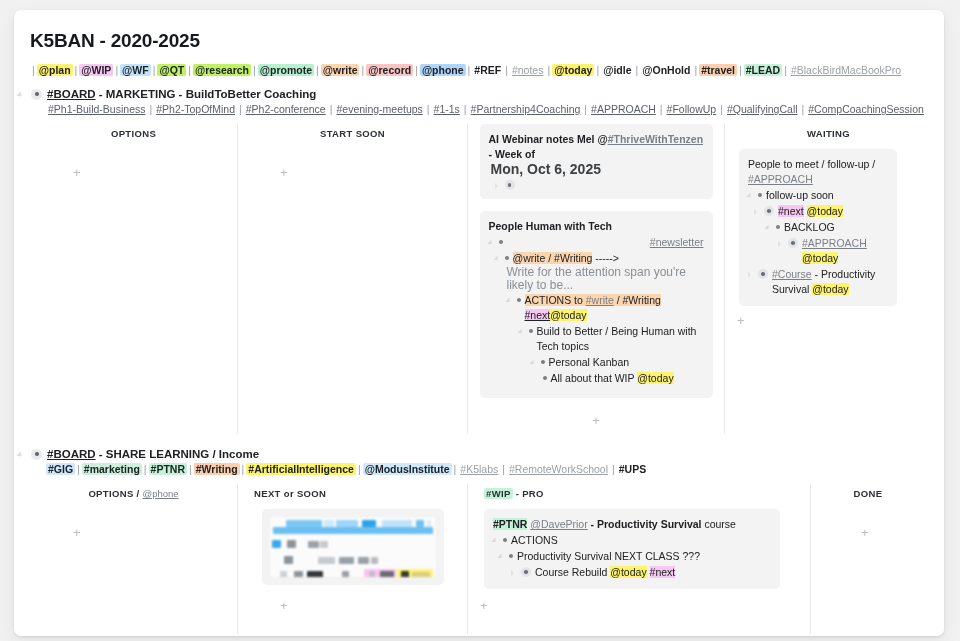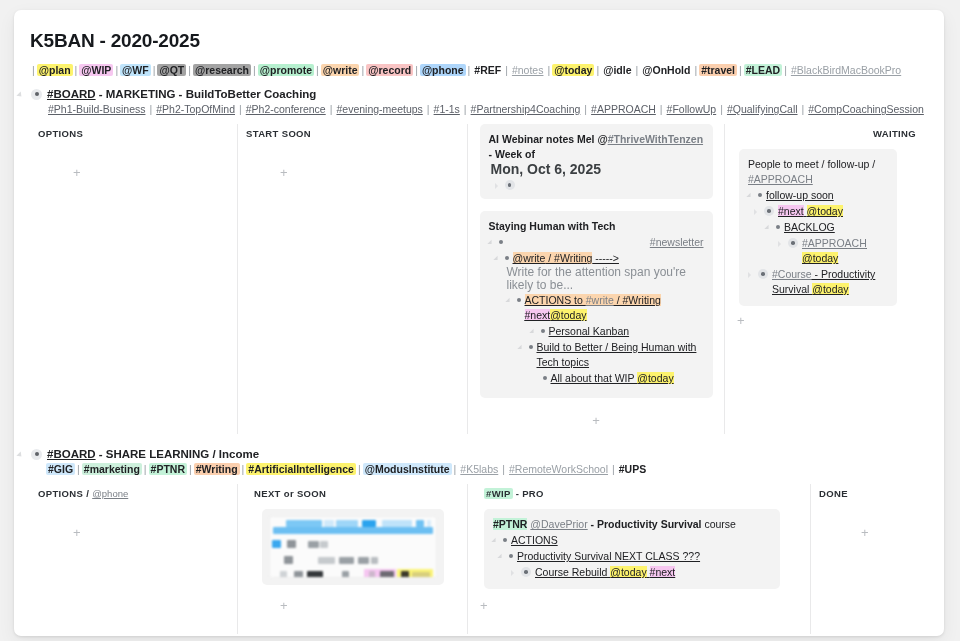--- a/index.html
+++ b/index.html
@@ -59,34 +59,34 @@
   .board-title .u { text-decoration: underline; }
   .board-sub { margin-left: 16px; margin-top: 2px; }
 
   
   .board { position: relative; margin-top: 7px; }
   .cols { display: flex; position: relative; }
   .col { position: relative; padding: 0 8px; }
   .col + .col { border-left: 1px solid #e9e9ea; }
   .col-head {
     font-size: 9.5px; font-weight: bold; color: #2b2f34;
-    letter-spacing: .35px; text-align: left; padding: 4px 0 10px 0;
+    letter-spacing: .35px; text-align: center; padding: 4px 0 10px 0;
   }
   .col-head .hl { padding: 0 2px; border-radius: 2px; }
   .col-head .lnk { color: #7a7f86; text-decoration: underline; font-weight: normal; letter-spacing: 0;}
 
   
   .card {
     background: #f3f3f3; border-radius: 5px;
     padding: 8px 9px 9px 9px; margin: 0 auto 12px auto;
     font-size: 10.5px; color: #202124; line-height: 15px;
   }
   .card-title { font-weight: bold; font-size: 10.5px; line-height: 15px; }
   .row { display: flex; align-items: flex-start; gap: 4px; line-height: 15px; margin-top: 1px; }
-  .row .txt { flex: 1; text-decoration: underline; }
+  .row .txt { flex: 1; }
   .caret-sm {
     width: 6px; flex: 0 0 6px; margin-top: 5px; position: relative; opacity: .4;
   }
   .caret-sm.down::before {
     content:""; position: absolute; left: 0; top: 0;
     border-left: 3.5px solid #b0b3b8;
     border-top: 3px solid transparent; border-bottom: 3px solid transparent;
     transform: rotate(45deg);
   }
   .caret-sm.right::before {
@@ -108,21 +108,21 @@
   .note { font-size: 12px; color: #8a8f95; line-height: 13px; }
   .u { text-decoration: underline; }
   .lk { color: #7a7f86; text-decoration: underline; text-align: right; }
   .b { font-weight: bold; }
   .datechip { font-size: 14px; font-weight: bold; color: #3c4043; margin-left: 2px; }
 
   
   .hl-yellow  { background: #fdf36d; }
   .hl-pink    { background: #f6c7f0; }
   .hl-blue    { background: #bfe4fb; }
-  .hl-gray    { background: #a3a3a3; margin-top: 36px; }
+  .hl-gray    { background: #bef264; margin-top: 36px; }
   .hl-green   { background: #b6f0cf; }
   .hl-orange  { background: #fbd5ae; }
   .hl-red     { background: #f9c4c4; }
   .hl-dblue   { background: #aed6fb; }
   .hl-peach   { background: #fbcfae; }
   .hl-mint    { background: #c3f2d8; }
   .hl-lblue   { background: #cfe8fb; }
   .hl-lgreen  { background: #cdf0dc; }
 
   
@@ -185,21 +185,21 @@
            <span>AI Webinar notes Mel @</span><span class="lk">#ThriveWithTenzen</span><span> - Week of</span>
          </div>
          <div class="datechip">Mon, Oct 6, 2025</div>
          <div class="row ind1">
            <span class="caret-sm right"></span>
            <span class="dot-ring"></span>
          </div>
        </div>
 
        <div class="card" style="width:233px;padding-bottom:12px">
-         <div class="card-title">Staying Human with Tech</div>
+         <div class="card-title">People Human with Tech</div>
 
          <div class="row">
            <span class="caret-sm down"></span>
            <span class="dot-sm"></span>
            <span class="txt lk">#newsletter</span>
          </div>
 
          <div class="row ind1">
            <span class="caret-sm down"></span>
            <span class="dot-sm"></span>
@@ -210,43 +210,43 @@
 
          <div class="row ind2">
            <span class="caret-sm down"></span>
            <span class="dot-sm"></span>
            <span class="txt">
              <span class="hl-orange"><span>ACTIONS to </span><span class="lk">#write</span><span> / #Writing</span></span><br>
              <span class="hl-pink u">#next</span><span class="hl-yellow">@today</span>
            </span>
          </div>
 
+         <div class="row ind3">
+           <span class="caret-sm down"></span>
+           <span class="dot-sm"></span>
+           <span class="txt">Build to Better / Being Human with Tech topics</span>
+         </div>
+
          <div class="row ind4">
            <span class="caret-sm down"></span>
            <span class="dot-sm"></span>
            <span class="txt">Personal Kanban</span>
          </div>
 
-         <div class="row ind3">
-           <span class="caret-sm down"></span>
-           <span class="dot-sm"></span>
-           <span class="txt">Build to Better / Being Human with Tech topics</span>
-         </div>
-
          <div class="row" style="margin-left:54px">
            <span class="dot-sm"></span>
            <span class="txt"><span>All about that WIP </span><span class="hl-yellow">@today</span></span>
          </div>
        </div>
 
        <div class="plus inline">+</div>
      </div>
 
      <div class="col" style="width:200px;height:310px">
-       <div class="col-head" style="text-align:right;padding-left:8px">WAITING</div>
+       <div class="col-head" style="text-align:center;padding-left:8px">WAITING</div>
 
        <div class="card" style="width:158px;margin-left:6px">
          <div><span>People to meet / follow-up / </span><span class="lk">#APPROACH</span></div>
 
          <div class="row">
            <span class="caret-sm down"></span>
            <span class="dot-sm"></span>
            <span class="txt">follow-up soon</span>
          </div>
 

